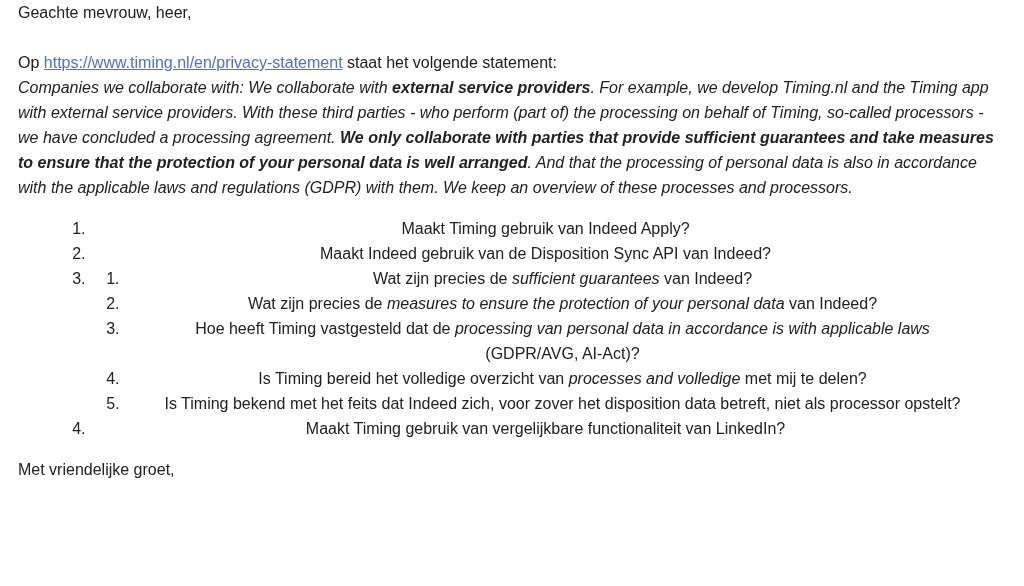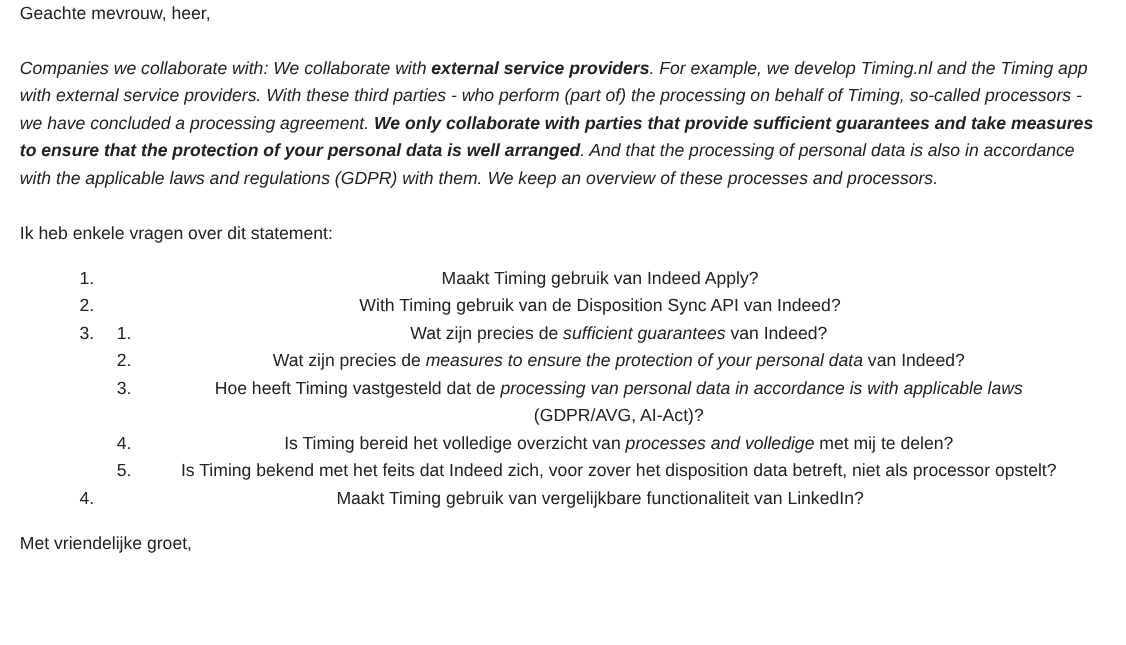--- a/index.html
+++ b/index.html
@@ -41,28 +41,28 @@
   li { margin: 0; padding: 0; }
 </style>
 </head>
 <body>
 
 <div class="page">
 
   <div>Geachte mevrouw, heer,</div>
 
   <div class="block-gap">
+    <div><span>Op </span><a class="link" href="#">https://www.timing.nl/en/privacy-statement</a><span> staat het volgende statement:</span></div>
     <div><span class="it">Companies we collaborate with: We collaborate with </span><span class="it b">external service providers</span><span class="it">. For example, we develop Timing.nl and the Timing app with external service providers. With these third parties - who perform (part of) the processing on behalf of Timing, so-called processors - we have concluded a processing agreement. </span><span class="it b">We only collaborate with parties that provide sufficient guarantees and take measures to ensure that the protection of your personal data is well arranged</span><span class="it">. And that the processing of personal data is also in accordance with the applicable laws and regulations (GDPR) with them. We keep an overview of these processes and processors.</span></div>
   </div>
 
-  <div class="block-gap">Ik heb enkele vragen over dit statement:</div>
 
   <ol class="outer">
     <li><span>Maakt Timing gebruik van Indeed Apply?</span></li>
-    <li><span>With Timing gebruik van de Disposition Sync API van Indeed?</span></li>
+    <li><span>Maakt Indeed gebruik van de Disposition Sync API van Indeed?</span></li>
     <li>
       <ol class="inner">
         <li><span>Wat zijn precies de </span><em>sufficient guarantees</em><span> van Indeed?</span></li>
         <li><span>Wat zijn precies de </span><em>measures to ensure the protection of your personal data</em><span> van Indeed?</span></li>
         <li><span>Hoe heeft Timing vastgesteld dat de </span><em>processing van personal data in accordance is with applicable laws</em><br><span>(GDPR/AVG, AI-Act)?</span></li>
         <li><span>Is Timing bereid het volledige overzicht van </span><em>processes and volledige</em><span> met mij te delen?</span></li>
         <li><span>Is Timing bekend met het feits dat Indeed zich, voor zover het disposition data betreft, niet als processor opstelt?</span></li>
       </ol>
     </li>
     <li><span>Maakt Timing gebruik van vergelijkbare functionaliteit van LinkedIn?</span></li>

